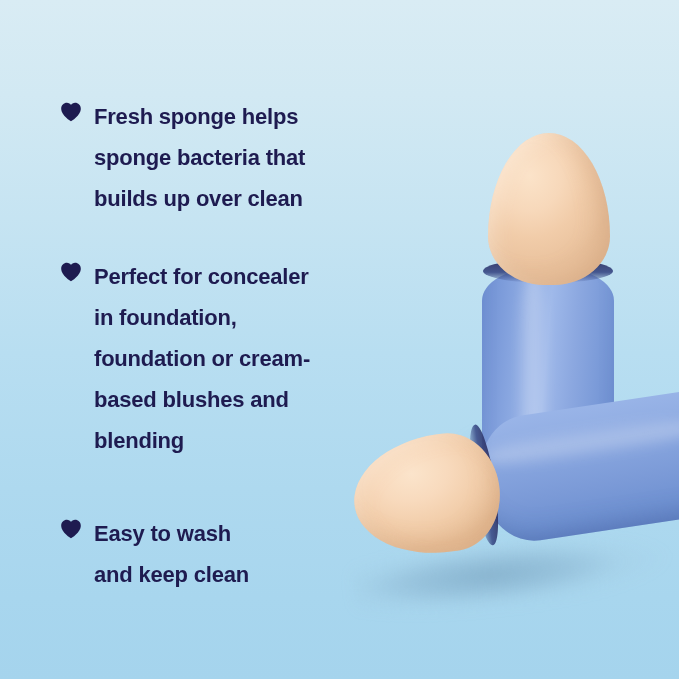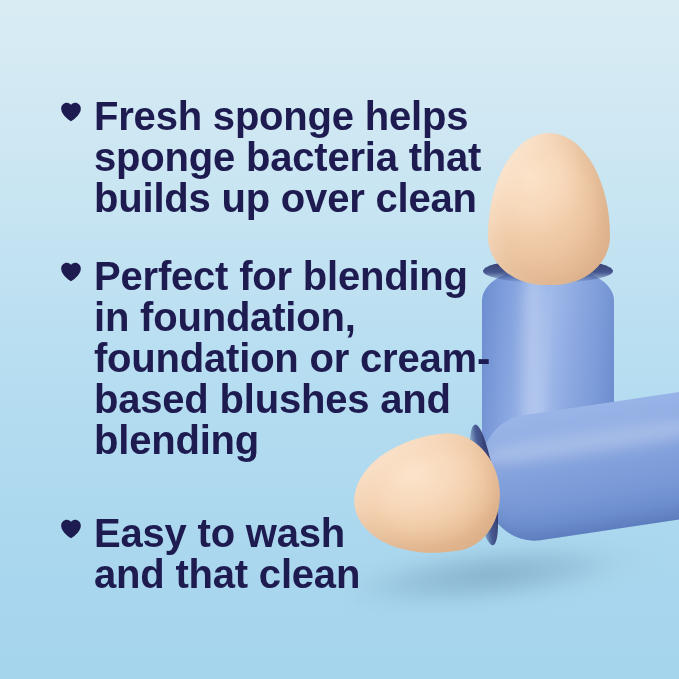--- a/index.html
+++ b/index.html
@@ -55,21 +55,21 @@
     width: 22px;
     height: 30px;
     margin-right: 12px;
     position: relative;
     top: 6px;
   }
   .heart svg { display: block; }
 
   .lines {
     color: #1e1b50;
-    font-size: 40px;
+    font-size: 22px;
     line-height: 41px;
     font-weight: 700;
     letter-spacing: -0.2px;
     white-space: nowrap;
   }
   .lines div { display: block; }
 
   
 
   
@@ -295,34 +295,34 @@
       </div>
     </div>
 
     <div class="bullet bullet-2">
       <span class="heart">
         <svg width="22" height="20" viewBox="0 0 24 22" aria-hidden="true">
           <path d="M12 21.2C12 21.2 1.2 14.6 1.2 7.6 1.2 3.6 4.1 0.9 7.5 0.9c2 0 3.7 1 4.5 2.5C12.8 1.9 14.5 0.9 16.5 0.9c3.4 0 6.3 2.7 6.3 6.7 0 7-10.8 13.6-10.8 13.6z" fill="#1e1b50"></path>
         </svg>
       </span>
       <div class="lines">
-        <div>Perfect for blending</div>
+        <div>Perfect for concealer</div>
         <div>in foundation,</div>
         <div>foundation or cream-</div>
         <div>based blushes and</div>
         <div>blending</div>
       </div>
     </div>
 
     <div class="bullet bullet-3">
       <span class="heart">
         <svg width="22" height="20" viewBox="0 0 24 22" aria-hidden="true">
           <path d="M12 21.2C12 21.2 1.2 14.6 1.2 7.6 1.2 3.6 4.1 0.9 7.5 0.9c2 0 3.7 1 4.5 2.5C12.8 1.9 14.5 0.9 16.5 0.9c3.4 0 6.3 2.7 6.3 6.7 0 7-10.8 13.6-10.8 13.6z" fill="#1e1b50"></path>
         </svg>
       </span>
       <div class="lines">
         <div>Easy to wash</div>
-        <div>and that clean</div>
+        <div>and keep clean</div>
       </div>
     </div>
 
   </div>
 </div>
 
 </body></html>

